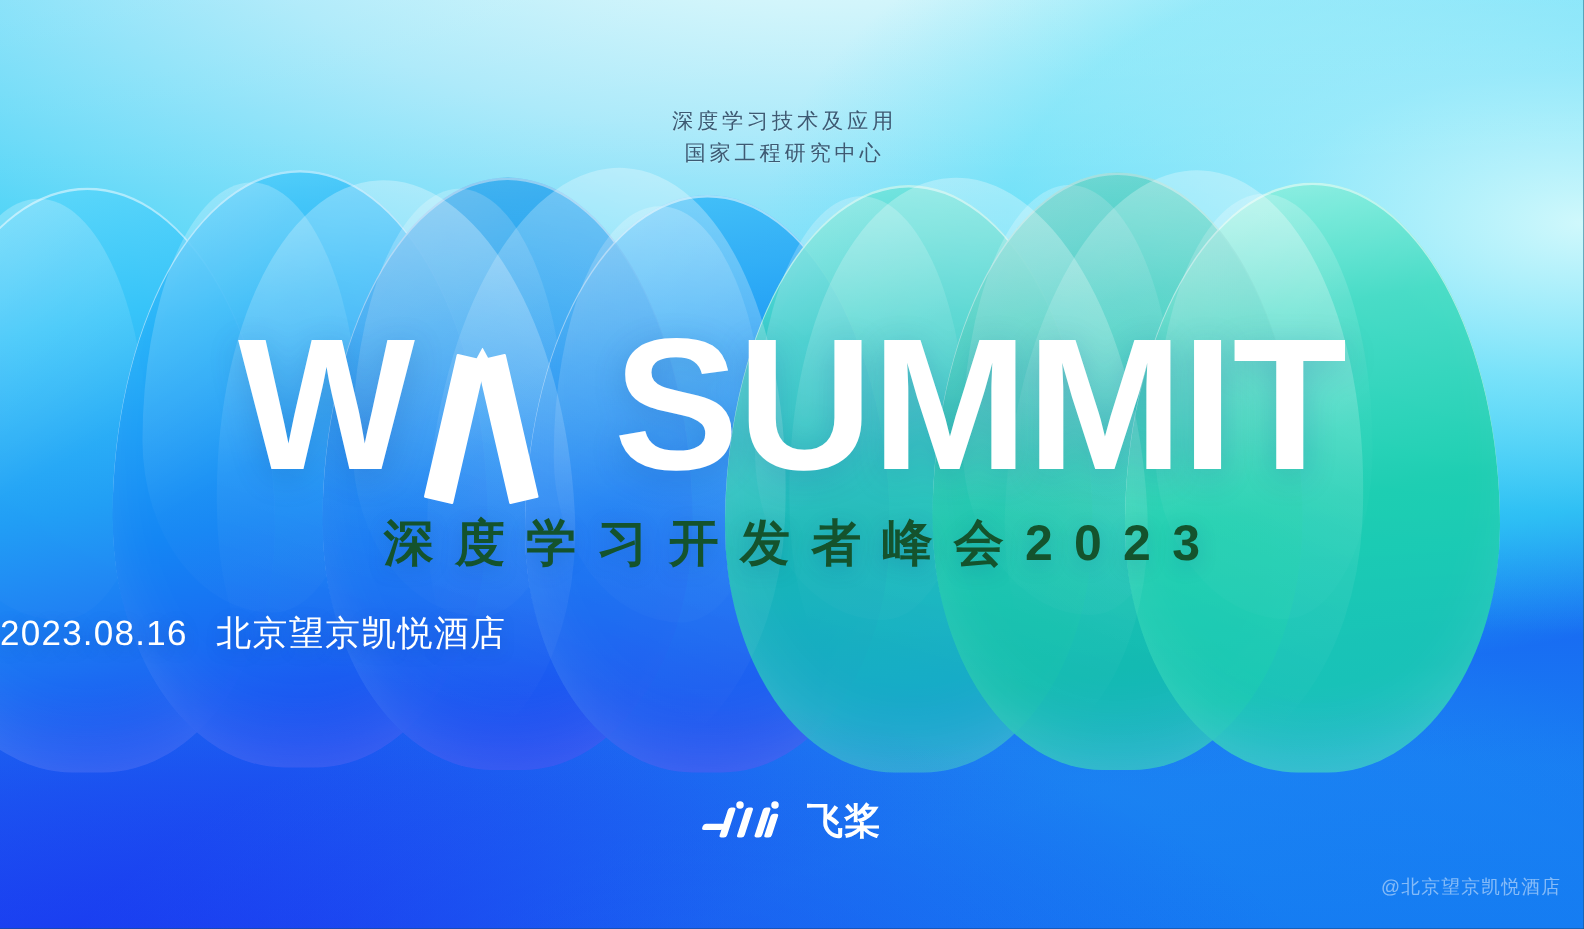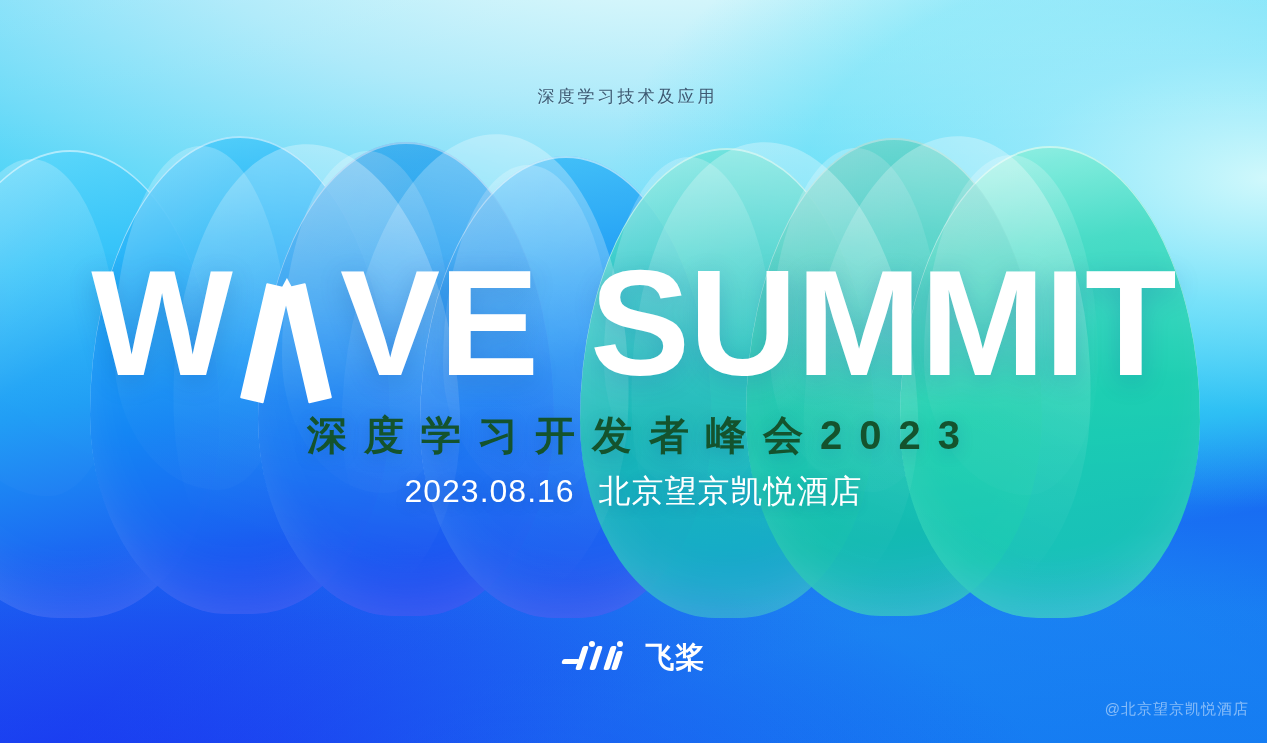--- a/index.html
+++ b/index.html
@@ -141,23 +141,23 @@
   .sub-title{
     position:absolute;left:0;right:0;top:408px;
     text-align:center;color:#14532d;
     font-size:40px;line-height:54px;font-weight:700;
     letter-spacing:17px;text-indent:17px;
     text-shadow:0 4px 16px rgba(12,62,150,0.22);
     white-space:nowrap;
   }
 
   .meta{
-    position:absolute;left:0;right:0;top:472px;
-    text-align:center;color:#fff;
-    font-size:32px;line-height:38px;font-weight:400;
+    position:absolute;left:0;right:0;top:488px;
+    color:#fff;
+    font-size:28px;line-height:38px;font-weight:400;
     letter-spacing:1px;
     text-shadow:0 3px 12px rgba(12,62,150,0.25);
     white-space:nowrap;
   }
   .meta .date{margin-right:14px;}
 
   
   .logos{
     position:absolute;left:0;right:0;top:630px;height:54px;
     display:flex;align-items:center;justify-content:center;gap:58px;flex-direction:column;
@@ -215,31 +215,31 @@
     <div class="cross c3"></div>
     <div class="cross c4"></div>
   </div>
 
   <div class="bg-veil"></div>
 
   <div class="content">
 
     <div class="org">
       <div>深度学习技术及应用</div>
+      <div>国家工程研究中心</div>
     </div>
 
     <div class="wave-title">
       <span class="word">
         <span>W</span>
         <span class="glyph-a">
           <i class="l"></i>
             <i class="r"></i>
             <i class="tip"></i>
         </span>
-        <span>VE</span>
       </span>
       <span class="gap"></span>
       <span class="word">SUMMIT</span>
     </div>
 
     <div class="sub-title">深度学习开发者峰会2023</div>
 
     <div class="meta">
       <span class="date">2023.08.16</span>
       <span>北京望京凯悦酒店</span>

